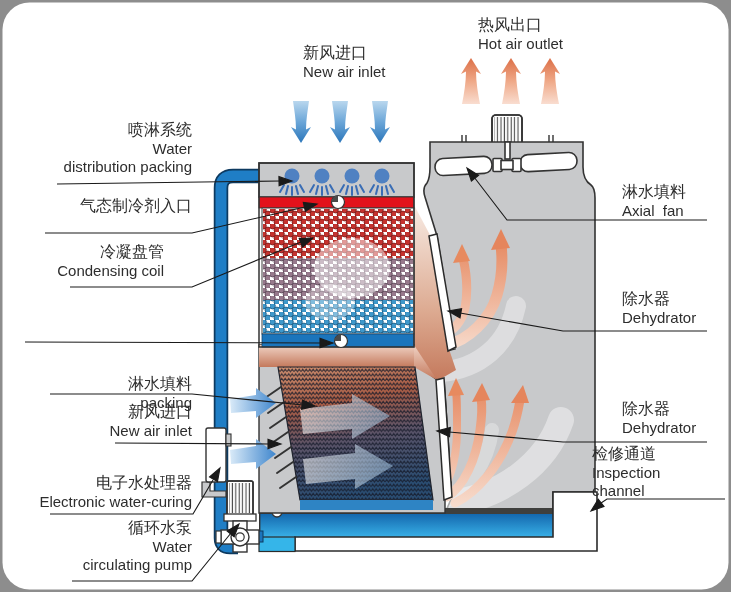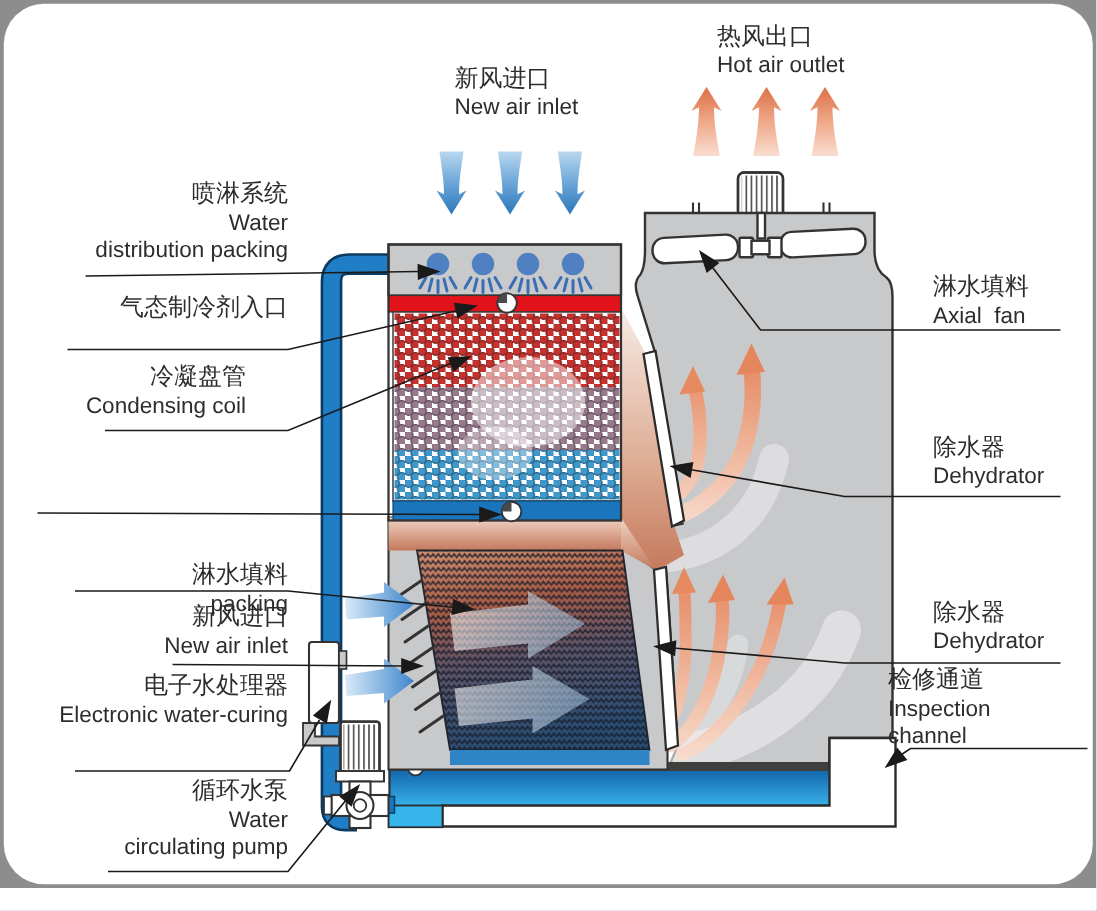--- a/index.html
+++ b/index.html
@@ -373,21 +373,21 @@
 <div class="lbl r" style="right:539px;top:299px">
 </div>
 <div class="lbl r" style="right:539px;top:374px">
   <div class="zh">淋水填料</div>
   <div class="en">packing</div>
 </div>
 <div class="lbl r" style="right:539px;top:402px">
   <div class="zh">新风进口</div>
   <div class="en">New air inlet</div>
 </div>
-<div class="lbl r" style="right:539px;top:448px">
+<div class="lbl r" style="right:539px;top:473px">
   <div class="zh">电子水处理器</div>
   <div class="en">Electronic water-curing</div>
 </div>
 <div class="lbl r" style="right:539px;top:518px">
   <div class="zh">循环水泵</div>
   <div class="en">Water</div>
   <div class="en">circulating pump</div>
 </div>
 
 <div class="lbl" style="left:622px;top:182px">

